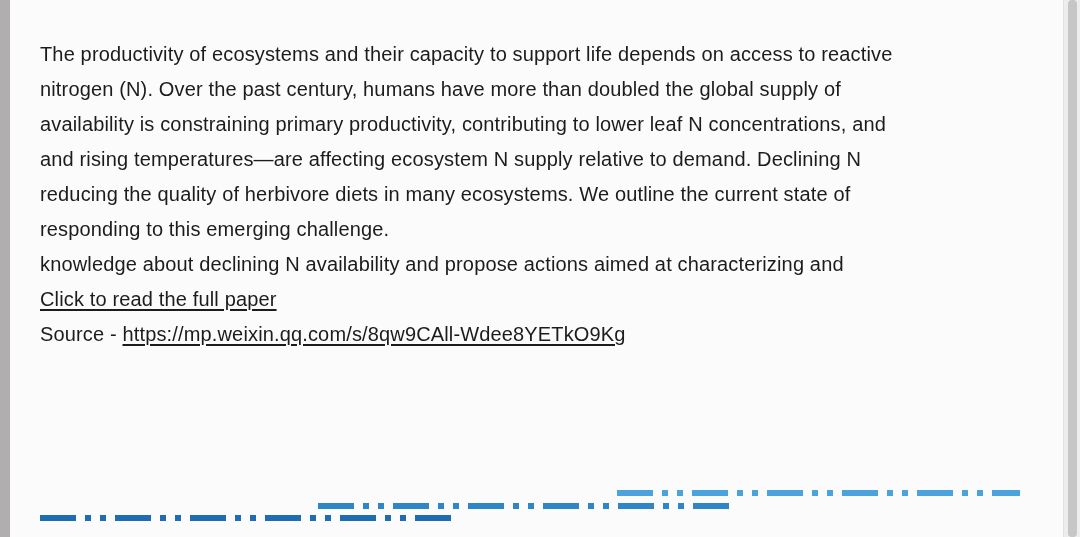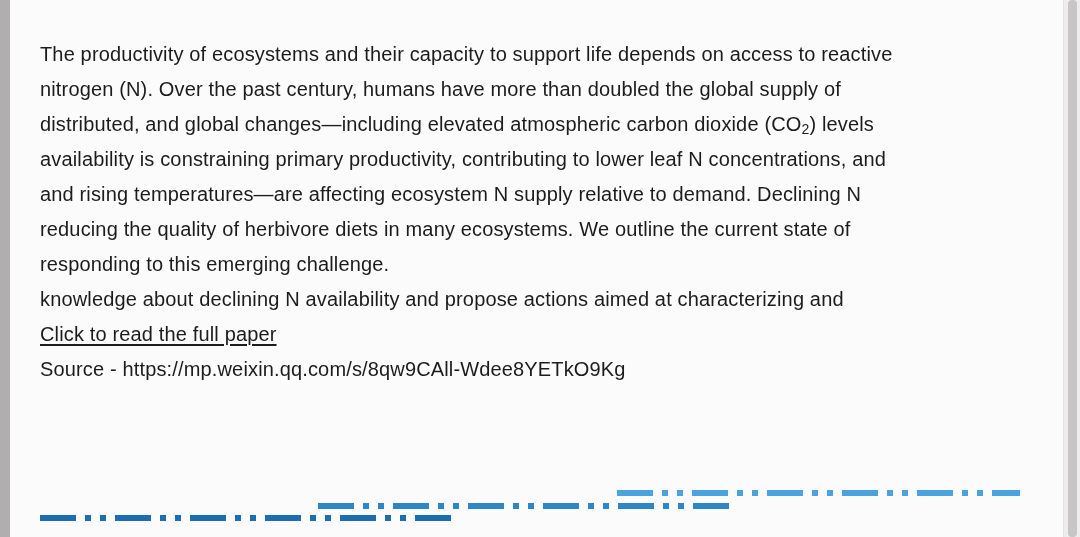--- a/index.html
+++ b/index.html
@@ -65,20 +65,21 @@
     font-weight: normal;
     color: inherit;
     text-decoration: underline;
     text-decoration-thickness: 2px;
     text-underline-offset: 3px;
     cursor: pointer;
   }
   .source-line { white-space: nowrap; }
   .source-url {
     color: inherit;
+    text-decoration: underline;
     text-underline-offset: 3px;
     cursor: pointer;
   }
 
   .dash-row {
     position: absolute;
     height: 6px;
   }
   .dash-row.bottom {
     left: 40px; top: 515px; width: 415px;
@@ -103,21 +104,20 @@
   }
 </style>
 </head>
 <body>
 
 <div class="left-gutter"></div>
 
 <div class="content">
   <div class="abstract-line">The productivity of ecosystems and their capacity to support life depends on access to reactive</div>
   <div class="abstract-line">nitrogen (N). Over the past century, humans have more than doubled the global supply of</div>
-  <div class="abstract-line"><span>distributed, and global changes—including elevated atmospheric carbon dioxide (CO</span><sub>2</sub><span>) levels</span></div>
   <div class="abstract-line">availability is constraining primary productivity, contributing to lower leaf N concentrations, and</div>
   <div class="abstract-line">and rising temperatures—are affecting ecosystem N supply relative to demand. Declining N</div>
   <div class="abstract-line">reducing the quality of herbivore diets in many ecosystems. We outline the current state of</div>
   <div class="abstract-line">responding to this emerging challenge.</div>
   <div class="abstract-line">knowledge about declining N availability and propose actions aimed at characterizing and</div>
 
   <div class="abstract-line">
     <a class="read-link">Click to read the full paper</a>
   </div>
 

